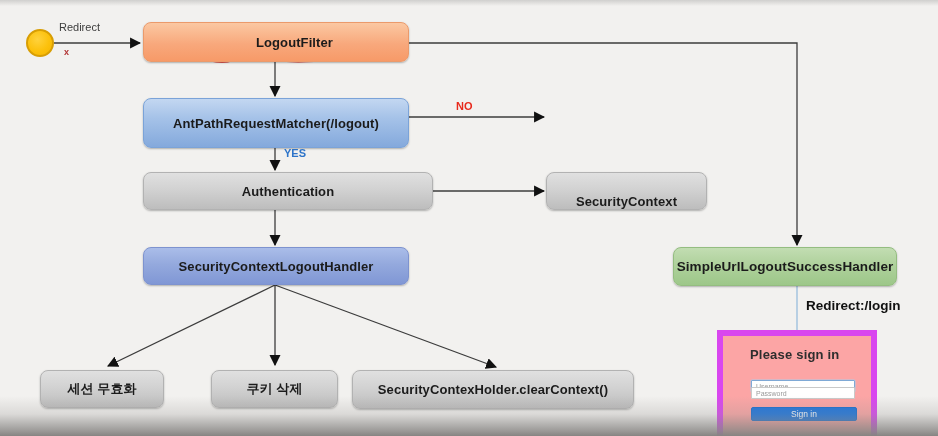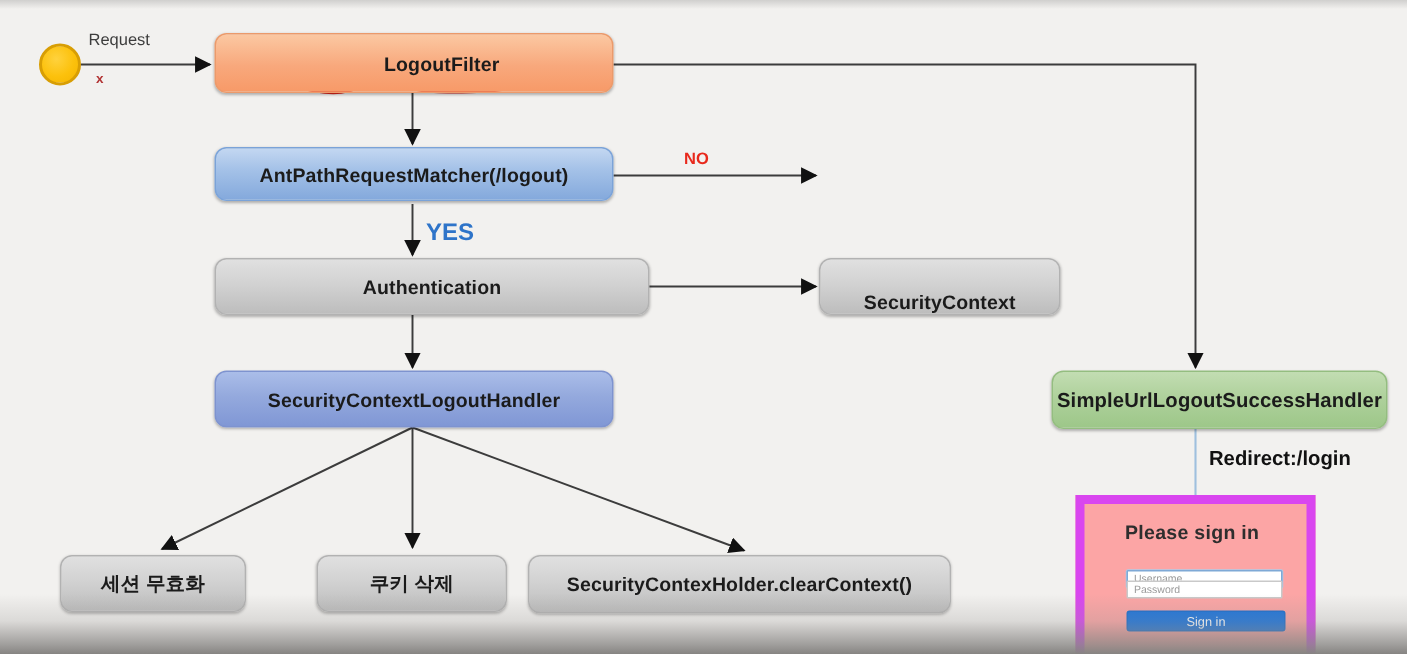--- a/index.html
+++ b/index.html
@@ -31,21 +31,21 @@
     position: absolute; z-index: 2;
     left: 26px; top: 29px; width: 28px; height: 28px;
     border-radius: 50%;
     background: radial-gradient(circle at 40% 35%, #ffd23d, #fcc10c 55%, #f4b400 100%);
     border: 2px solid #d89e04;
   }
   .lbl { position: absolute; z-index: 3; white-space: nowrap; }
   #request-label { left: 59px; top: 21px; font-size: 11px; color: #3d3d3d; }
   #red-x-mark { left: 64px; top: 47px; font-size: 9px; font-weight: bold; color: #b23434; }
   #no-label  { left: 456px; top: 100px; font-size: 11px; font-weight: bold; color: #e8291c; }
-  #yes-label { left: 284px; top: 147px; font-size: 16px; font-weight: bold; color: #2e74c9; }
+  #yes-label { left: 284px; top: 147px; font-size: 11px; font-weight: bold; color: #2e74c9; }
   #redirect-label { left: 806px; top: 298px; font-size: 13.5px; font-weight: bold; color: #111; }
 
   
   #login-panel {
     position: absolute; z-index: 2;
     left: 717px; top: 330px; width: 160px; height: 116px;
     background: #fca5a5;
     border: 6px solid #d946ef;
   }
   #login-title {
@@ -108,28 +108,28 @@
     <line x1="275" y1="285" x2="108" y2="366" stroke="#3c3c3c" stroke-width="1.3" marker-end="url(#arrow)"></line>
     <line x1="275" y1="285" x2="275" y2="365" stroke="#3c3c3c" stroke-width="1.3" marker-end="url(#arrow)"></line>
     <line x1="275" y1="285" x2="496" y2="367" stroke="#3c3c3c" stroke-width="1.3" marker-end="url(#arrow)"></line>
 
     <line x1="797" y1="286" x2="797" y2="331" stroke="#9fc0de" stroke-width="1.4"></line>
 
     <path d="M190,48 C194,54 201,59 210,60 C218,61.5 225,62 232,60 C240,58 246,54 255,53 C262,52.5 268,57 277,59 C291,62 302,60.5 314,60.5 C324,60.5 334,60 342,57.5" fill="none" stroke="#e6261a" stroke-width="3.2" stroke-linecap="round"></path>
   </svg>
 
   <div id="start-circle"></div>
-  <div class="lbl" id="request-label">Request</div>
+  <div class="lbl" id="request-label">Redirect</div>
   <div class="lbl" id="red-x-mark">x</div>
 
   <div class="node orange" style="left:143px; top:22px; width:266px; height:40px;">
     <span>LogoutFilter</span>
   </div>
 
-  <div class="node blue" style="left:143px; top:98px; width:266px; height:36px;">
+  <div class="node blue" style="left:143px; top:98px; width:266px; height:50px;">
     <span>AntPathRequestMatcher(/logout)</span>
   </div>
 
 
   <div class="node gray" style="left:143px; top:172px; width:290px; height:38px;">
     <span>Authentication</span>
   </div>
 
   <div class="node gray" style="left:546px; top:172px; width:161px; height:38px;align-items:flex-end;">
     <span>SecurityContext</span>
@@ -144,21 +144,21 @@
   </div>
 
   <div class="node gray" style="left:40px; top:370px; width:124px; height:38px;">
     <span>세션 무효화</span>
   </div>
 
   <div class="node gray" style="left:352px; top:370px; width:282px; height:39px;">
     <span>SecurityContexHolder.clearContext()</span>
   </div>
 
-  <div class="node green" style="left:673px; top:247px; width:224px; height:39px; font-size:13.5px;margin-left:28px;">
+  <div class="node green" style="left:673px; top:247px; width:224px; height:39px; font-size:13.5px;">
     <span>SimpleUrlLogoutSuccessHandler</span>
   </div>
 
   <div class="lbl" id="no-label">NO</div>
   <div class="lbl" id="yes-label">YES</div>
   <div class="lbl" id="redirect-label">Redirect:/login</div>
 
   <div id="login-panel">
     <div id="login-title">Please sign in</div>
     <input class="mini-input" id="login-username" type="text" placeholder="Username" style="">

